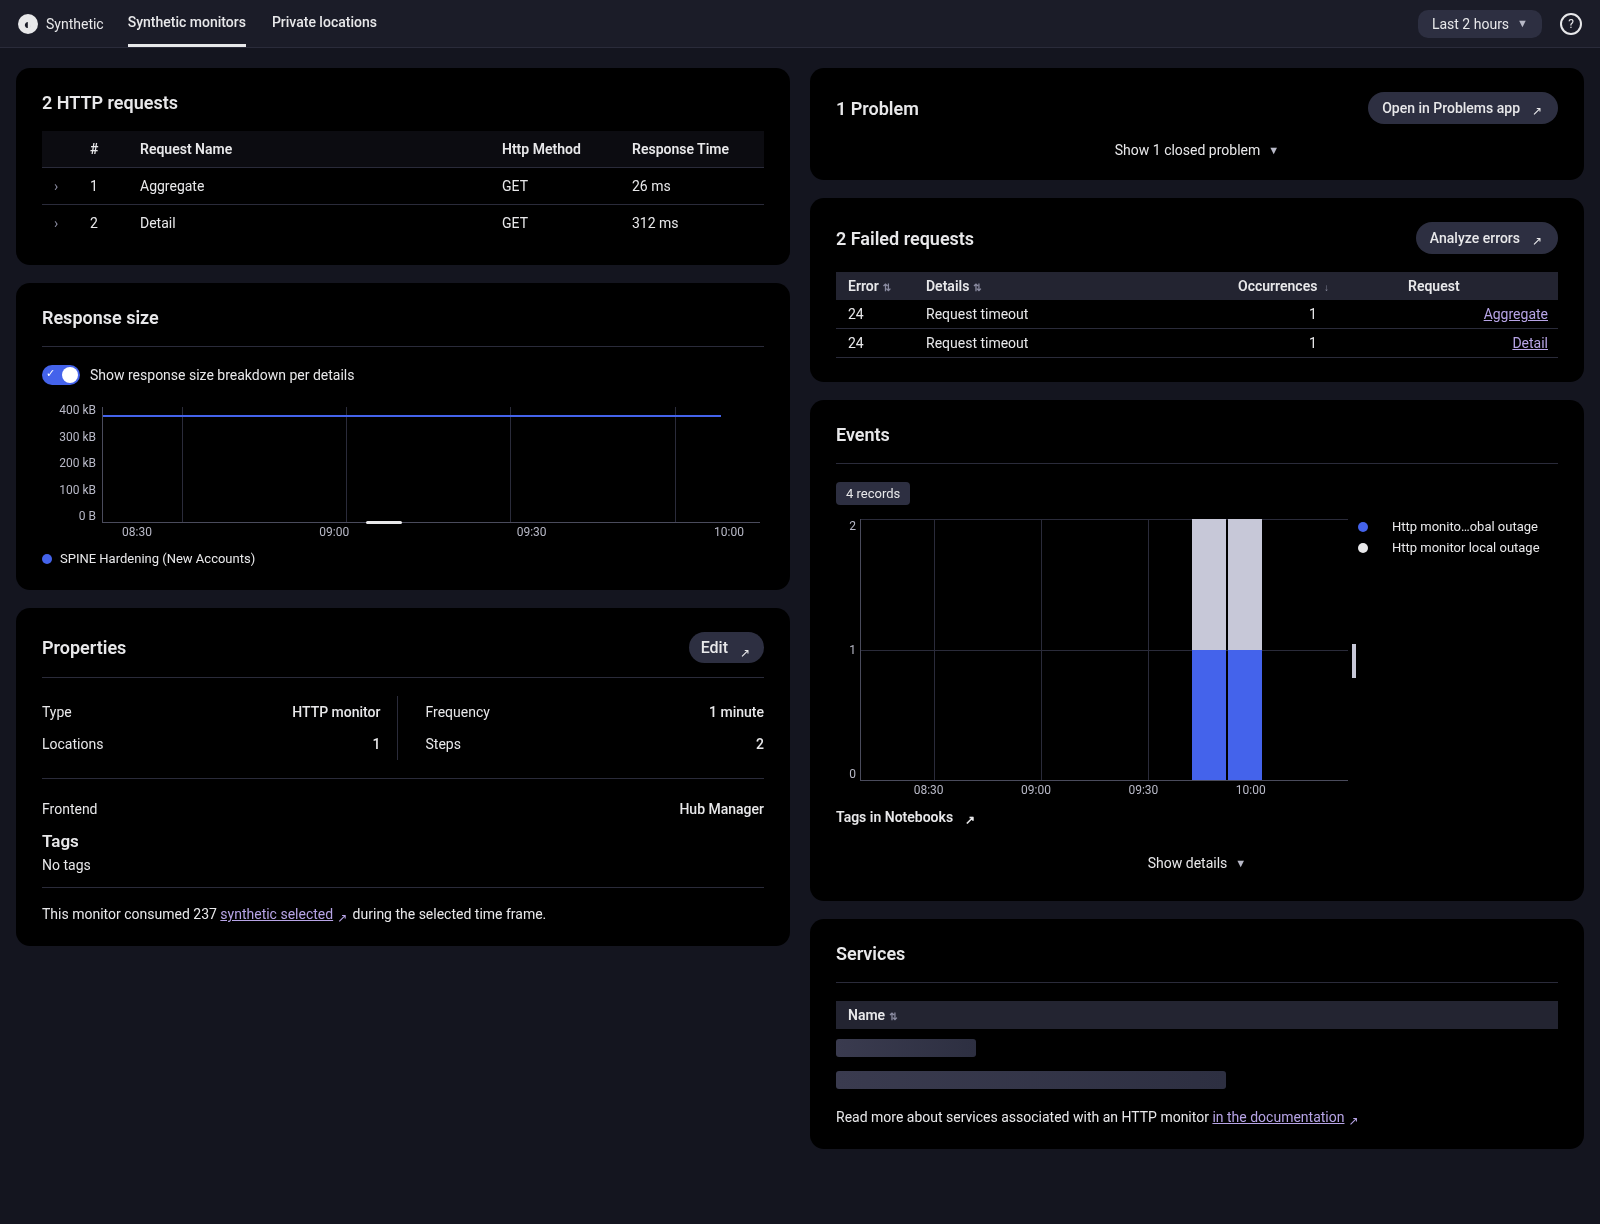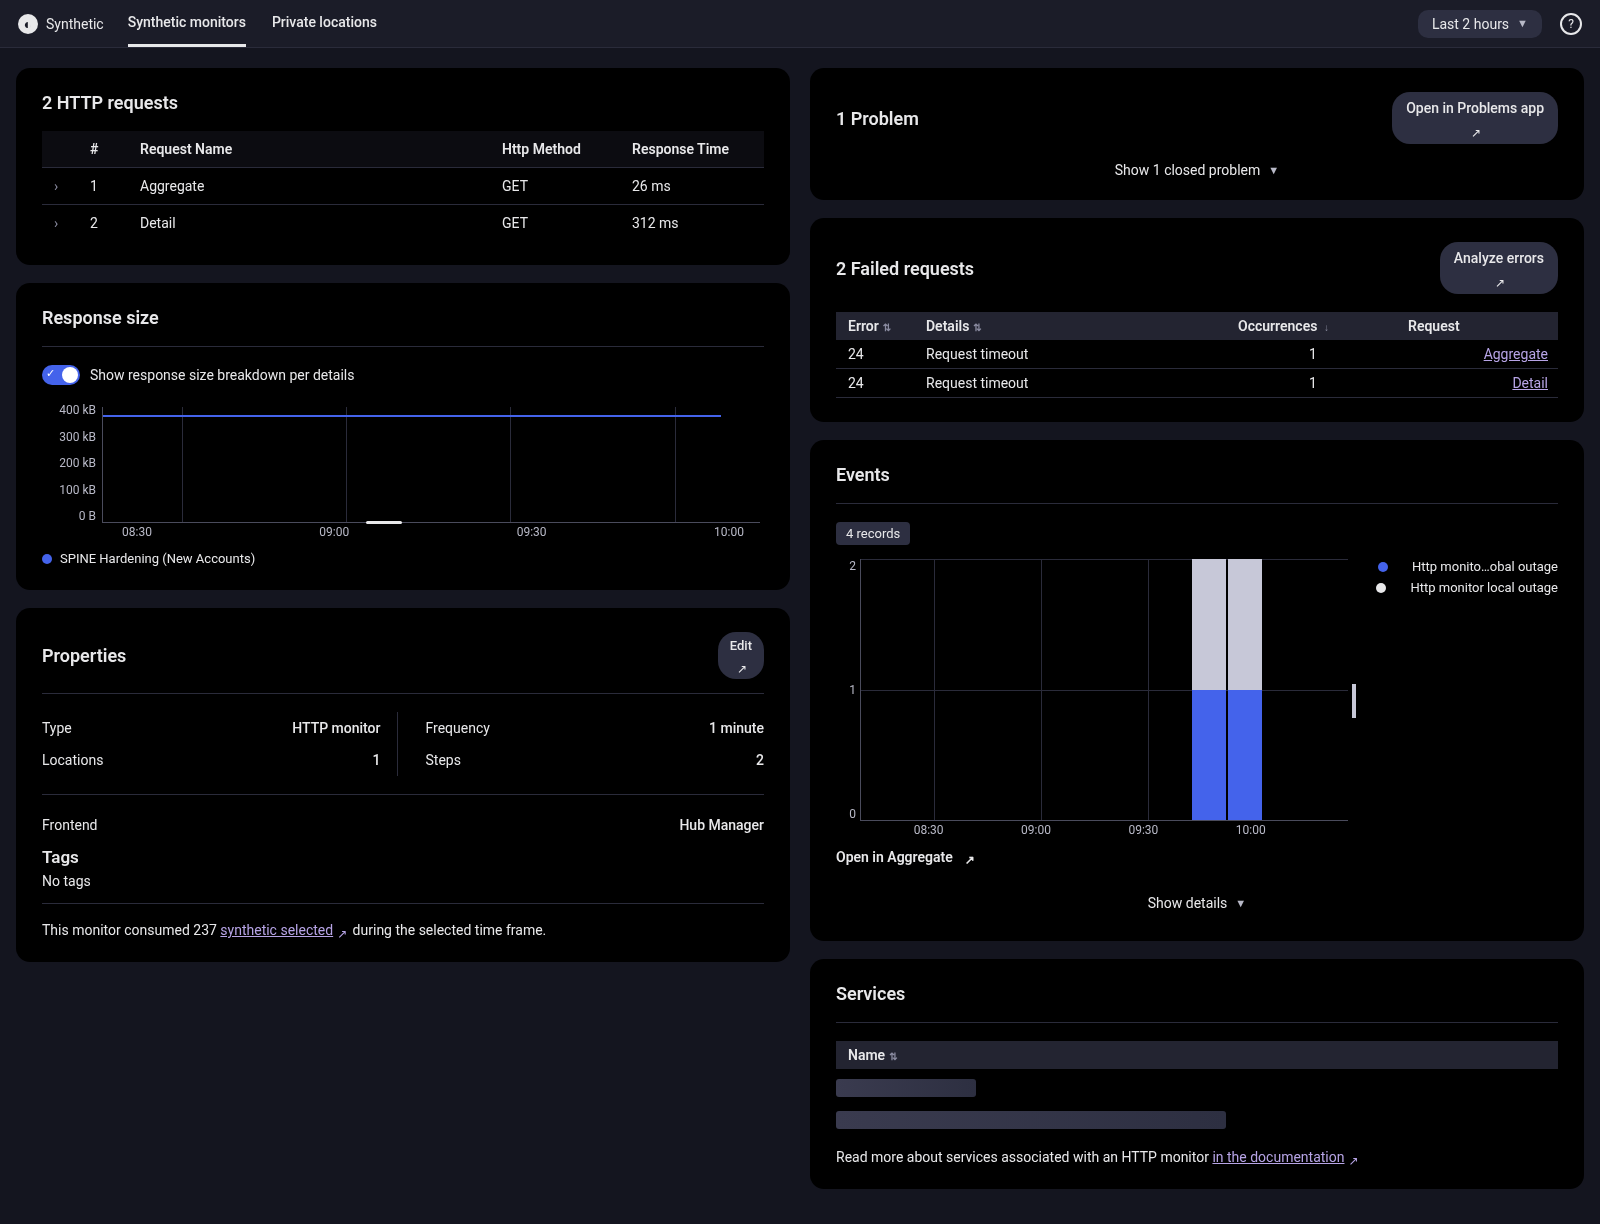--- a/index.html
+++ b/index.html
@@ -53,23 +53,23 @@
   padding: 24px 26px;
 }
 .card-head {
   display: flex; justify-content: space-between; align-items: center;
   margin-bottom: 18px;
 }
 .card-title { font-size: 18px; font-weight: 600; }
 .pill-btn {
   display: inline-flex; align-items: center; gap: 8px;
   background: #2d2f41; padding: 8px 14px; border-radius: 18px;
-  font-size: 14px; font-weight: 500; flex-direction: column;
-}
-.pill-btn.sm { padding: 6px 12px; font-size: 13px; }
+  font-size: 14px; font-weight: 500;
+}
+.pill-btn.sm { padding: 6px 12px; font-size: 16px; }
 
 .tbl { width: 100%; border-collapse: collapse; }
 .tbl th {
   text-align: left; font-weight: 600; font-size: 14px;
   padding: 10px 8px; background: #23243157;
 }
 .tbl td { padding: 10px 8px; border-top: 1px solid #2a2b3a; font-size: 14px; }
 .tbl th:first-child, .tbl td:first-child { padding-left: 12px; }
 .row-ch { color: #8a8ba0; font-size: 11px; }
 
@@ -157,21 +157,21 @@
 .ev-bar { position: absolute; bottom: 0; width: 34px; }
 .ev-bar-top { position: absolute; top: 0; left: 0; right: 0; height: 50%; background: #c7c8d8; }
 .ev-bar-bot { position: absolute; bottom: 0; left: 0; right: 0; height: 50%; background: #4463eb; }
 .ev-hover { position: absolute; top: 48%; right: -8px; width: 4px; height: 34px; background: #c7c8d8; }
 .ev-xaxis {
   position: absolute; left: 24px; right: 210px; bottom: 0; height: 16px;
   display: flex; font-size: 12px; color: #b8b9c7;
 }
 .ev-xtick { position: absolute; }
 .ev-legend { position: absolute; right: 0; top: 0; width: 200px; font-size: 13px; }
-.ev-leg-item { display: flex; align-items: center; gap: 24px; margin-bottom: 6px; justify-content: flex-end; }
+.ev-leg-item { display: flex; align-items: center; gap: 24px; margin-bottom: 6px; }
 
 .open-nb { display: flex; align-items: center; gap: 8px; font-weight: 600; margin-top: 6px; }
 
 .svc-row {
   height: 18px; margin-bottom: 14px; border-radius: 3px;
   background: linear-gradient(90deg, #3a3b4f, #2d2f41);
 }
 .svc-row.w1 { width: 140px; }
 .svc-row.w2 { width: 390px; }
 
@@ -416,21 +416,21 @@
               <span>Http monito…obal outage</span>
             </div>
           <div class="ev-leg-item">
               <span class="leg-dot white"></span>
               <span>Http monitor local outage</span>
             </div>
         </div>
       </div>
 
       <div class="open-nb">
-        <span>Open in Aggregate</span>
+        <span>Tags in Notebooks</span>
         <span class="ext-ic"></span>
       </div>
       <div class="center-row" style="margin-top:24px">
         <span>Show details</span>
         <span class="chev">▼</span>
       </div>
     </div>
 
     <div class="card">
       <div class="card-head">

